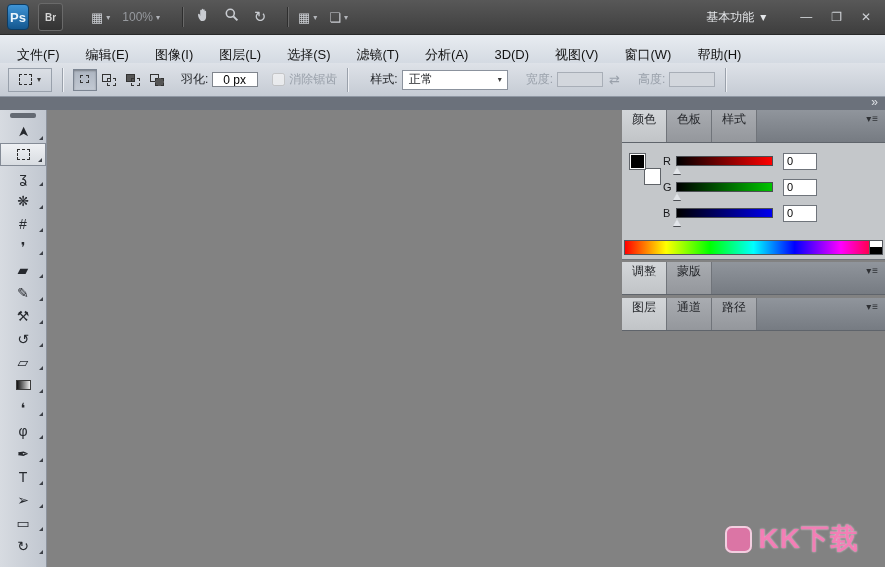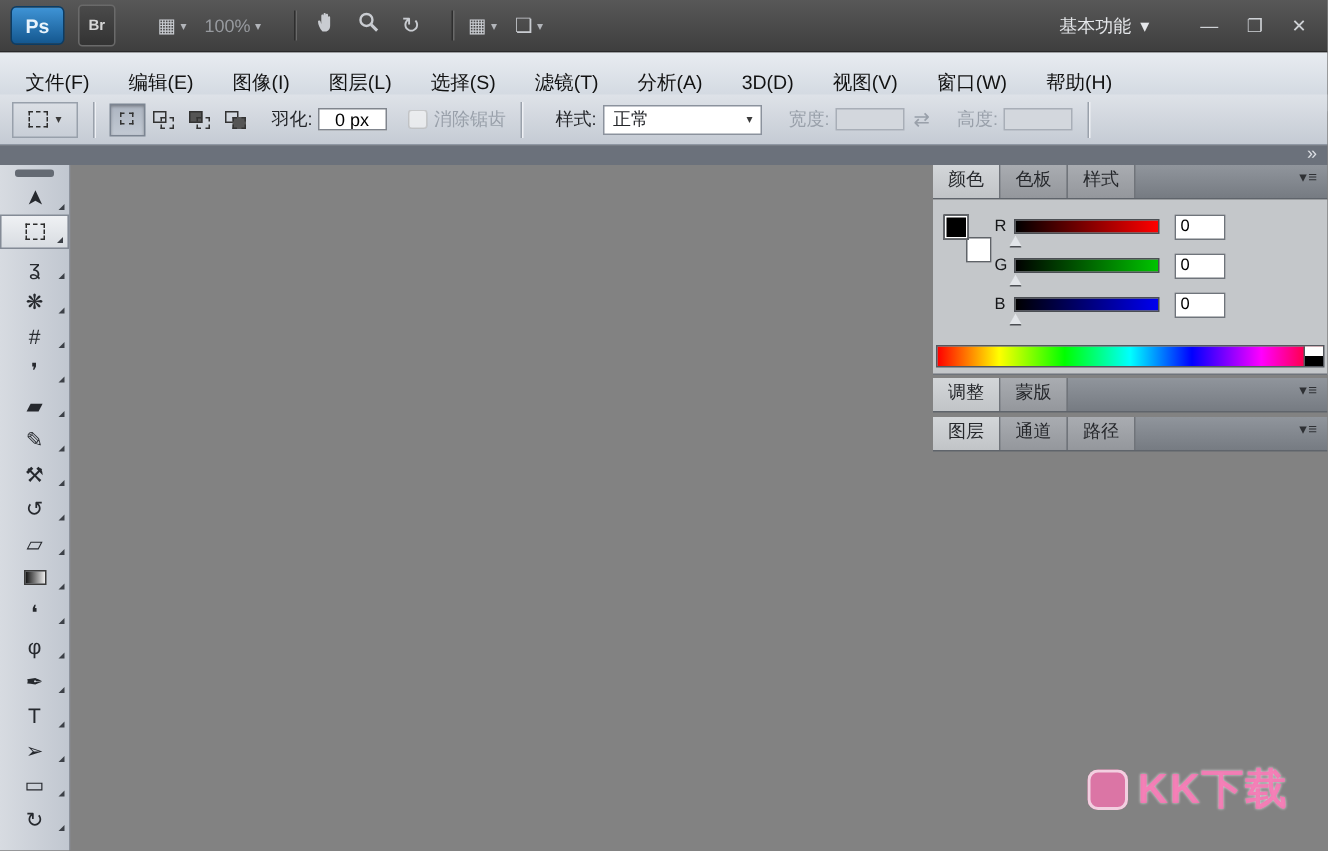--- a/index.html
+++ b/index.html
@@ -9,21 +9,21 @@
     font-family:"Liberation Sans","DejaVu Sans",sans-serif;
     background:#828282;
     -webkit-font-smoothing:antialiased;
   }
 
   
   .titlebar{position:absolute;left:0;top:0;right:0;height:35px;
     background:linear-gradient(#585858,#3e3e3e);
     border-bottom:1px solid #292929;
     display:flex;align-items:center;padding-left:7px;}
-  .ps-logo{width:36px;height:26px;border-radius:4px;
+  .ps-logo{width:22px;height:26px;border-radius:4px;
     background:linear-gradient(#3f94d6,#14578f);
     color:#eaf4fc;font-size:13px;font-weight:bold;
     display:flex;align-items:center;justify-content:center;margin-right:9px;
     border:1px solid #0d3c63;}
   .br-btn{width:25px;height:28px;border-radius:3px;background:linear-gradient(#4a4a4a,#333);
     border:1px solid #6a6a6a;color:#d5d5d5;font-size:10px;font-weight:bold;
     display:flex;align-items:center;justify-content:center;margin-right:28px;}
   .tb-item{display:flex;align-items:center;gap:3px;color:#c9ccd1;font-size:13px;margin-right:12px;}
   .tb-item .caret{font-size:8px;color:#b2b5ba;}
   .tb-zoom{color:#979a9f;font-size:12px;}
@@ -86,21 +86,21 @@
   .tool .glyph{line-height:1;}
   .tool-move .glyph{transform:rotate(-90deg);display:inline-block;}
   .grad-sq{display:inline-block;width:15px;height:10px;border:1px solid #3b3b3b;
     background:linear-gradient(90deg,#121212,#ededed);}
 
   
   .canvas{position:absolute;left:47px;top:110px;right:263px;bottom:0;background:#828282;}
 
   
   .dock{position:absolute;right:0;top:110px;width:263px;bottom:0;background:#828282;}
-  .ptabs{height:23px;background:linear-gradient(#90959c,#767b82);
+  .ptabs{height:33px;background:linear-gradient(#90959c,#767b82);
     border-bottom:1px solid #5f646b;display:flex;font-size:12px;justify-content:center;}
   .ptab{padding:0 10px;line-height:18px;color:#26282c;
     background:linear-gradient(#a9acb1,#94979c);border-right:1px solid #70747a;}
   .ptab.active{background:linear-gradient(#d3d6d9,#c1c4c7);}
   .pmenu{margin-left:auto;padding:0 6px;line-height:18px;color:#2e3034;font-size:10px;letter-spacing:1px;}
   .pbody{height:117px;background:#c4c7ca;position:relative;border-bottom:1px solid #6e737a;}
   .fgbg{position:absolute;left:7px;top:10px;width:32px;height:32px;}
   .bg-sw{position:absolute;right:0;bottom:0;width:17px;height:17px;background:#fff;border:1px solid #5f6368;}
   .fg-sw{position:absolute;left:0;top:0;width:17px;height:17px;background:#000;border:1px solid #5f6368;box-shadow:inset 0 0 0 1px #fff;}
   .slider-rows{position:absolute;left:41px;top:5px;}
@@ -116,21 +116,21 @@
   .val-input{width:34px;height:17px;margin-left:10px;border:1px solid #6f747b;background:#fff;
     font-size:11px;padding-left:3px;font-family:inherit;}
   .spectrum{position:absolute;left:2px;right:2px;bottom:4px;height:15px;border:1px solid #54585e;
     background:linear-gradient(90deg,#f00 0%,#ff0 16%,#0f0 33%,#0ff 50%,#00f 66%,#f0f 84%,#f00 100%);}
   .spec-bw{position:absolute;right:0;top:0;bottom:0;width:13px;
     background:linear-gradient(#ffffff 0 50%,#000 50% 100%);border-left:1px solid #54585e;}
   .pg-adjust{margin-top:2px;}
   .pg-layers{margin-top:3px;}
 
   
-  .watermark{position:absolute;right:26px;bottom:22px;display:flex;align-items:center;gap:7px;
+  .watermark{position:absolute;right:26px;bottom:9px;display:flex;align-items:center;gap:7px;
     pointer-events:none;}
   .wm-badge{width:27px;height:27px;border-radius:7px;background:rgba(248,112,176,.75);
     box-shadow:inset 0 0 0 2px rgba(255,255,255,.65);}
   .wm-text{font-size:28px;font-weight:bold;color:rgba(248,112,176,.85);
     text-shadow:0 0 2px rgba(255,255,255,.75);letter-spacing:1px;}
 </style>
 </head>
 <body>
 
 <div class="titlebar">

